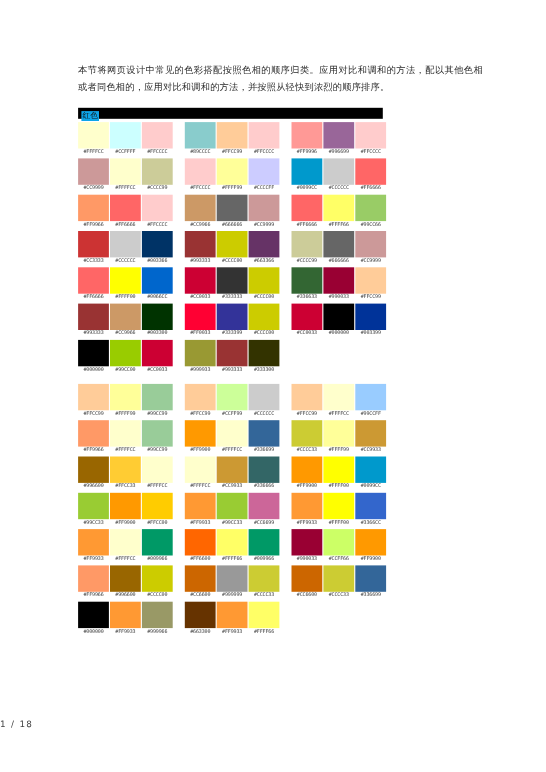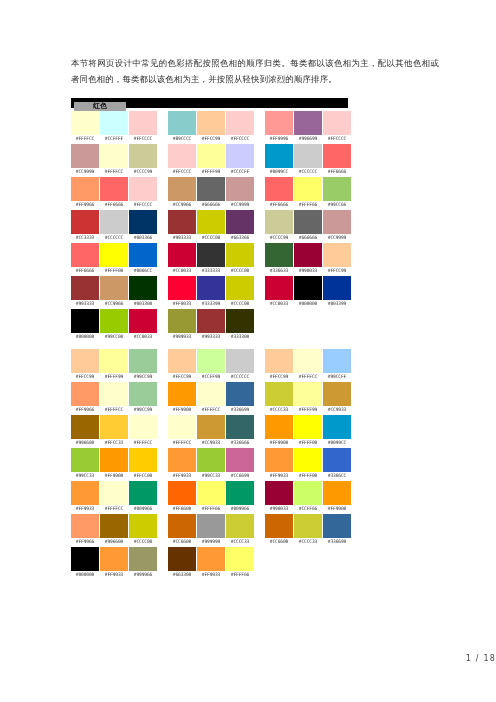--- a/index.html
+++ b/index.html
@@ -45,27 +45,27 @@
     height: 10px;
     line-height: 10px;
     padding: 0 0 0 3px;
     box-sizing: border-box;
     margin: 0 0 3px 0;
     position: relative;
   }
   .section-header .sh-label {
     font-size: 7px;
     color: #ffffff;
-    font-weight: bold;
+    font-weight: normal;
     font-family: "DejaVu Sans", "Liberation Sans", sans-serif;
     letter-spacing: 0px;
     display: inline-block;
-    background: #a3a3a3;
+    background: #0ea5e9;
     color: #111111;
-    padding: 0 19px;
+    padding: 0 1px;
     line-height: 9px;
   }
   .grid {
     display: block;
   }
   .row {
     display: flex;
     flex-direction: row;
     align-items: flex-start;
     margin: 0 0 1px 0;
@@ -100,34 +100,34 @@
     white-space: nowrap;
     overflow: hidden;
   }
   .cell.empty .swatch { background: transparent; }
   .cell.empty .swatch-label { color: transparent; }
   .pager {
     position: absolute;
     left: 0;
     right: 0;
     bottom: 39px;
-    text-align: right;
+    text-align: left;
     font-size: 8px;
     color: #444444;
     letter-spacing: 1.2px;
     font-family: "DejaVu Sans", "Liberation Sans", sans-serif;
   }
 </style>
 </head>
 <body>
 
 <div class="page">
   <div class="doc-body">
 
-    <p class="intro">本节将网页设计中常见的色彩搭配按照色相的顺序归类。每类都以该色相为主，配以其他色相或者同色相的，每类都以该色相为主，并按照从轻快到浓烈的顺序排序。</p>
+    <p class="intro">本节将网页设计中常见的色彩搭配按照色相的顺序归类。应用对比和调和的方法，配以其他色相或者同色相的，应用对比和调和的方法，并按照从轻快到浓烈的顺序排序。</p>
 
     <div id="sections-root">
         <div class="section">
           <div class="section-header"><span class="sh-label">红色</span></div>
           <div class="grid">
             <div class="row">
               <div class="group">
                 <div class="cell">
                   <div class="swatch" style="background: rgb(255, 255, 204);"></div>
                   <div class="swatch-label">#FFFFCC</div>

